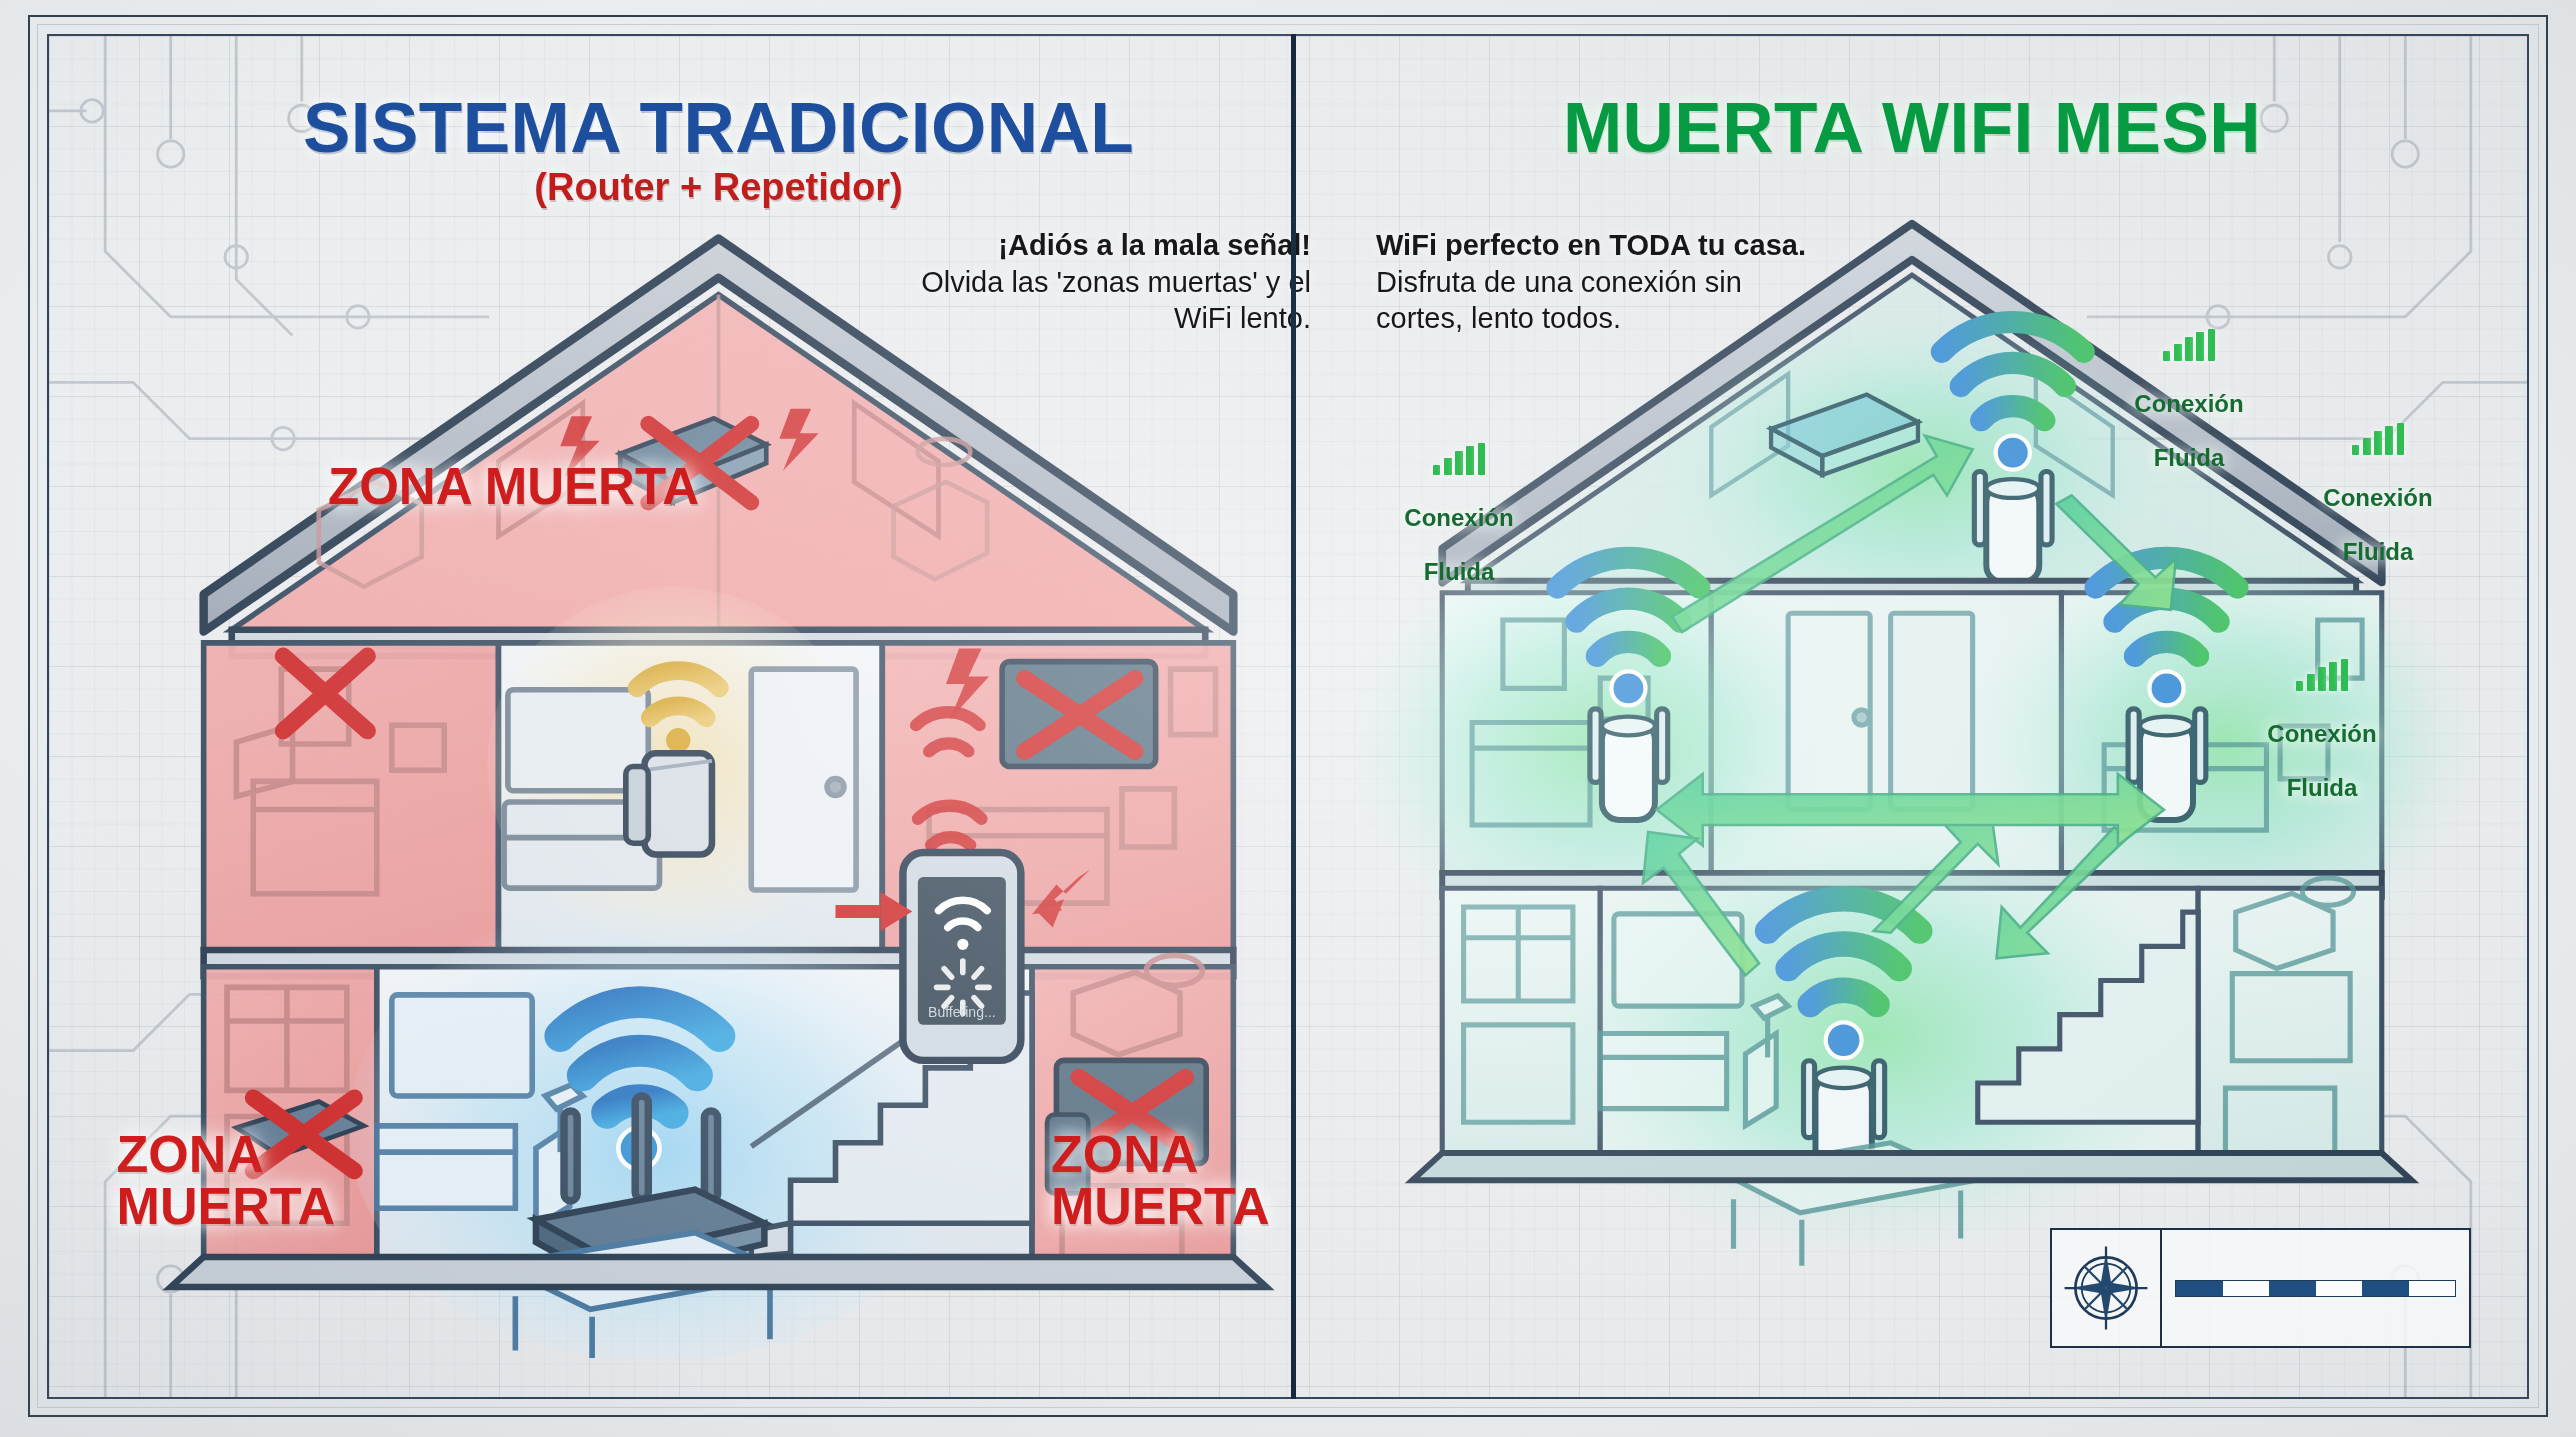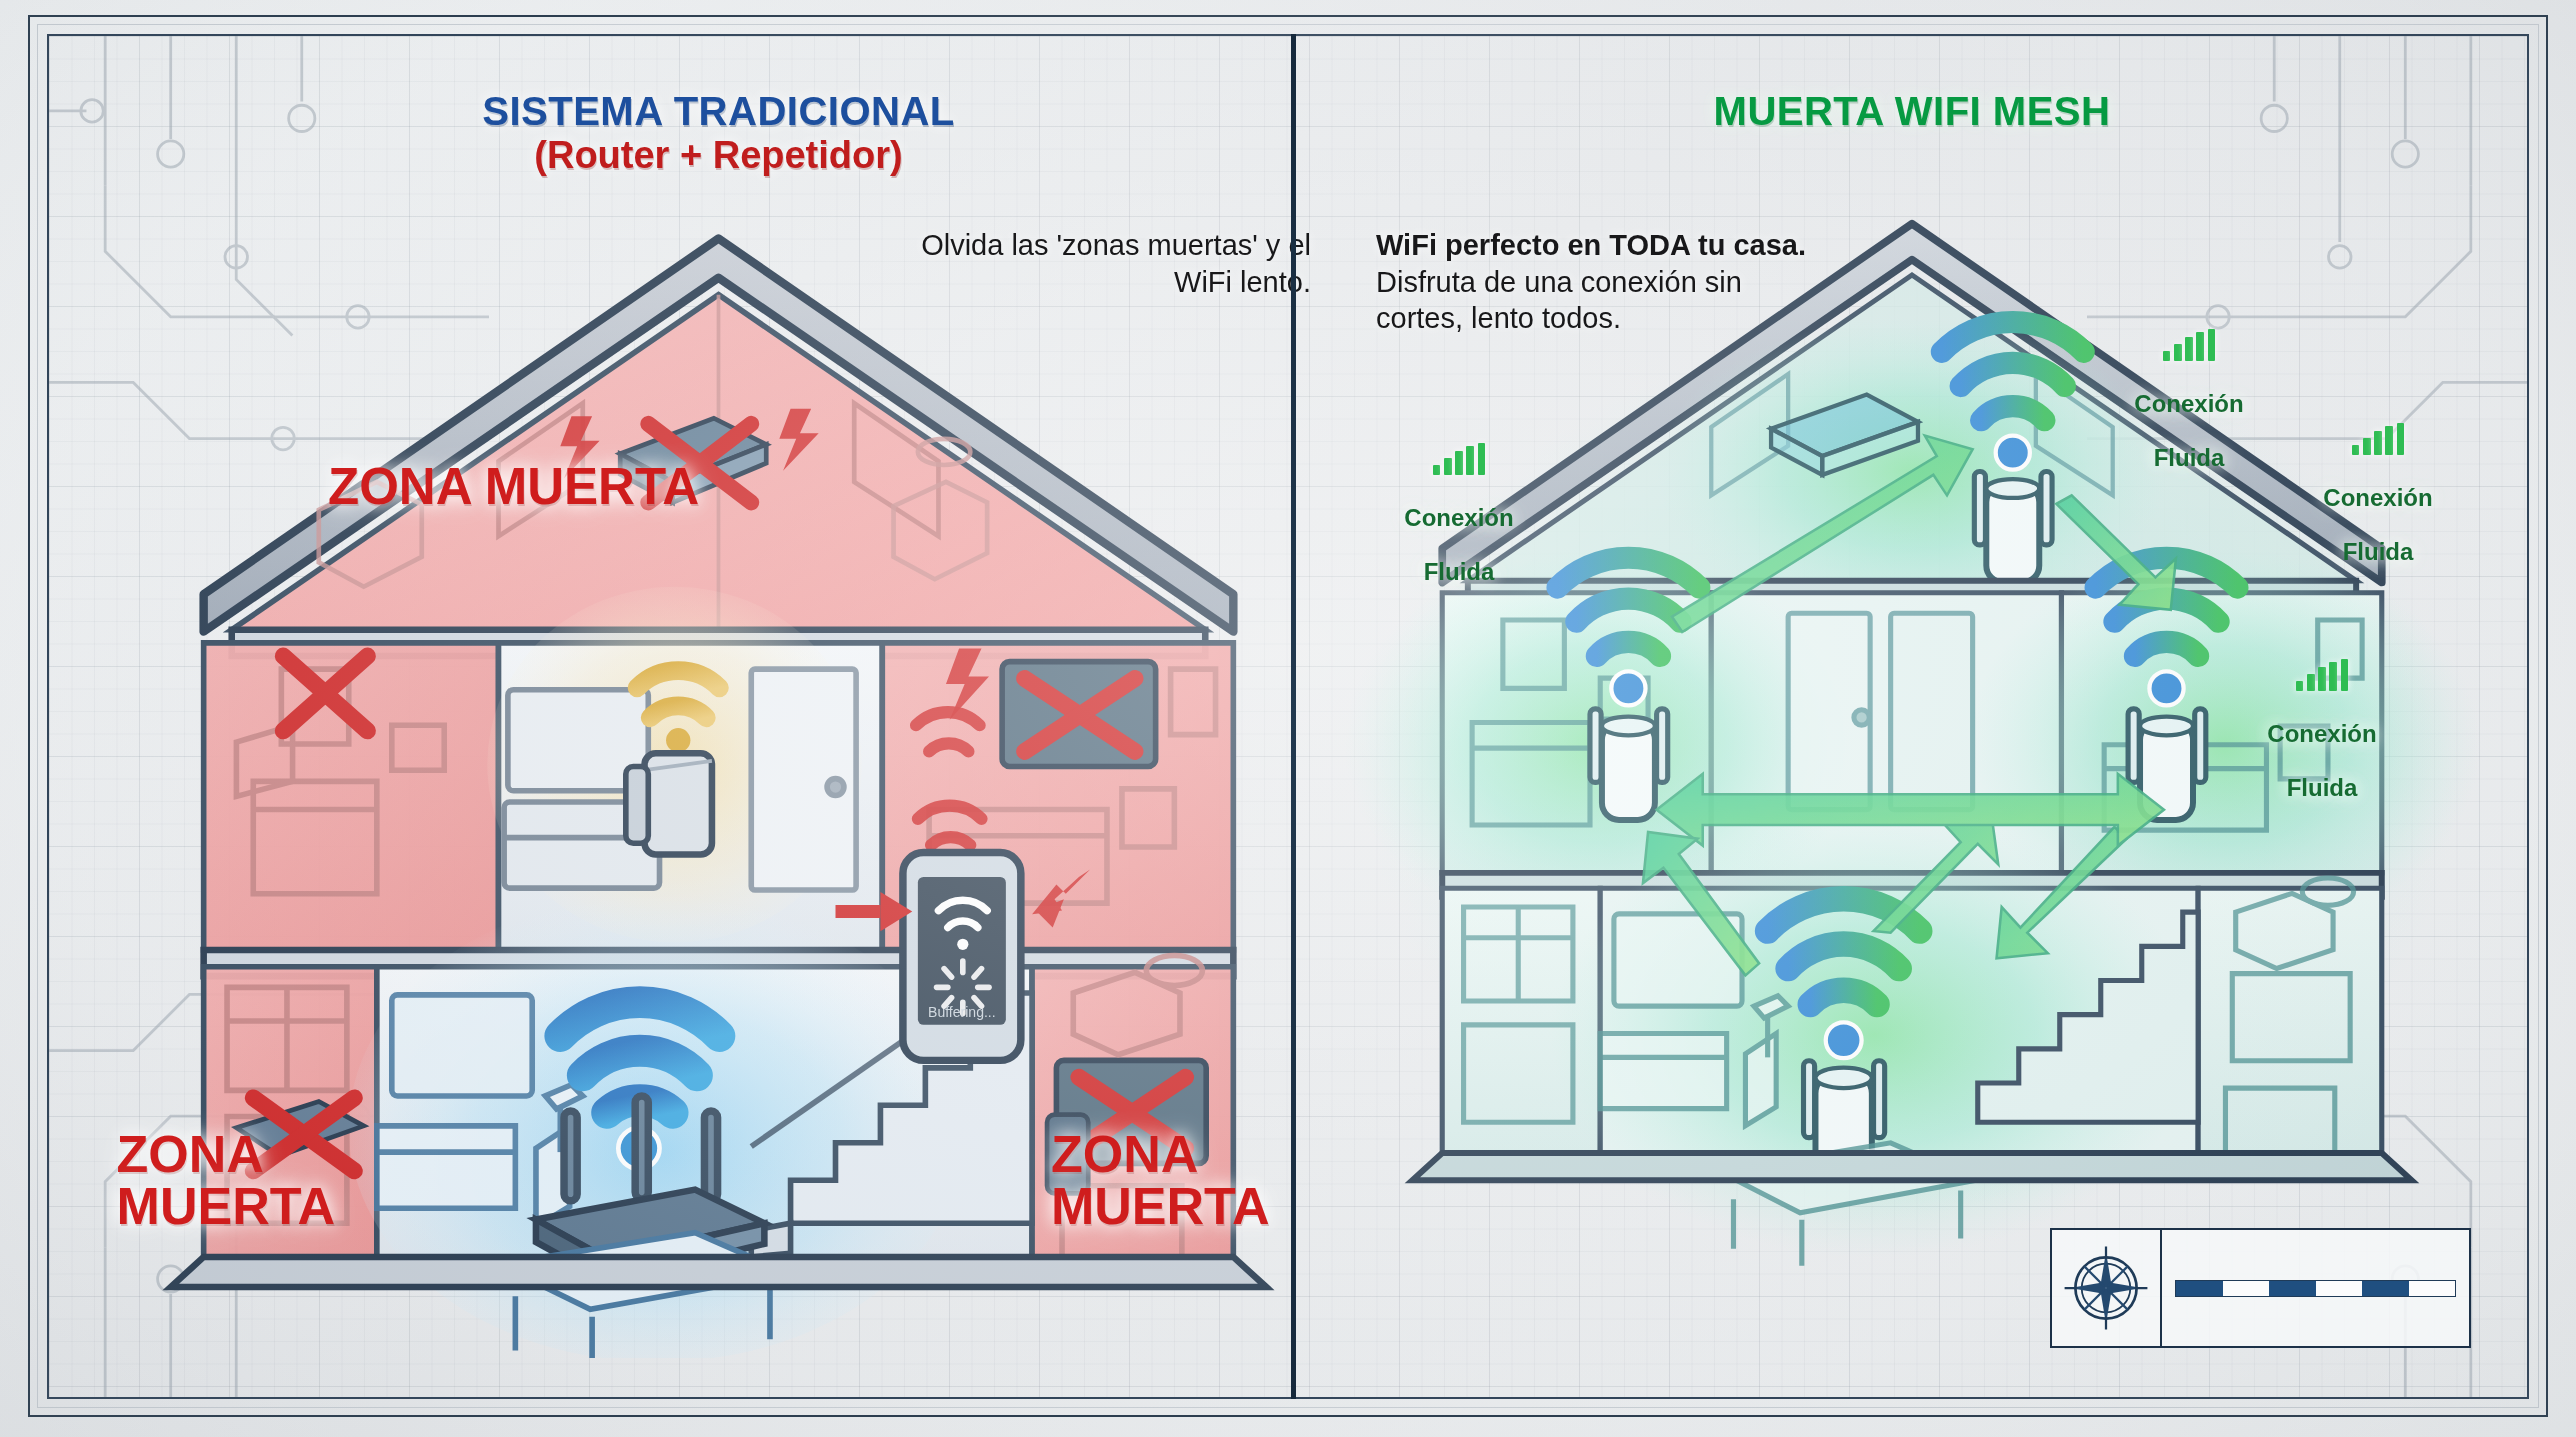--- a/index.html
+++ b/index.html
@@ -82,21 +82,21 @@
     position: absolute;
     top: 34px; bottom: 39px;
     overflow: hidden;
   }
   #panel-left  { left: 47px;   width: 1245px; }
   #panel-right { left: 1295px; right: 47px; }
 
   
   .title-block { position: absolute; top: 20.6px; width: 100%; text-align: center; z-index: 30; }
   .title-main {
-    font-size: 40px; font-weight: bold; letter-spacing: 0.5px;
+    font-size: 71px; font-weight: bold; letter-spacing: 0.5px;
     line-height: 1.04;
   }
   .title-sub {
     font-size: 38px; font-weight: bold; line-height: 1.12; margin-top: 1.9px;
   }
   #t-left-main  { color: #1d4f9e; text-shadow: 0 0 13px rgba(255,255,255,.95), 0.9px 1.9px 0 rgba(10,40,90,.35); }
   #t-left-sub   { color: #c01d1d; text-shadow: 0 0 13px rgba(255,255,255,.95), 0.9px 1.9px 0 rgba(120,10,10,.30); }
   #t-right-main { color: #069a42; text-shadow: 0 0 15px rgba(235,255,240,.95), 0.9px 1.9px 0 rgba(5,90,40,.30); }
   #t-right-sub  { color: #1d4f9e; text-shadow: 0 0 13px rgba(255,255,255,.95), 0.9px 1.9px 0 rgba(10,40,90,.30); }
 
@@ -216,20 +216,21 @@
     </svg>
 
     <div class="panel" id="panel-left">
 
       <div class="title-block">
         <div class="title-main" id="t-left-main">SISTEMA TRADICIONAL</div>
         <div class="title-sub" id="t-left-sub">(Router + Repetidor)</div>
       </div>
 
       <div class="copy" id="copy-left">
+        <span class="lead">¡Adiós a la mala señal!</span>
         <span class="rest">Olvida las 'zonas muertas' y el WiFi lento.</span>
       </div>
 
       <svg class="stage" viewBox="0 0 1330 1420" preserveAspectRatio="xMidYMid meet">
         <defs>
           <linearGradient id="roofL" x1="0" y1="0" x2="0" y2="1">
             <stop offset="0" stop-color="#c9ced6"></stop>
               <stop offset="1" stop-color="#9aa5b3"></stop>
           </linearGradient>
           <linearGradient id="deadRed" x1="0" y1="0" x2="1" y2="1">

